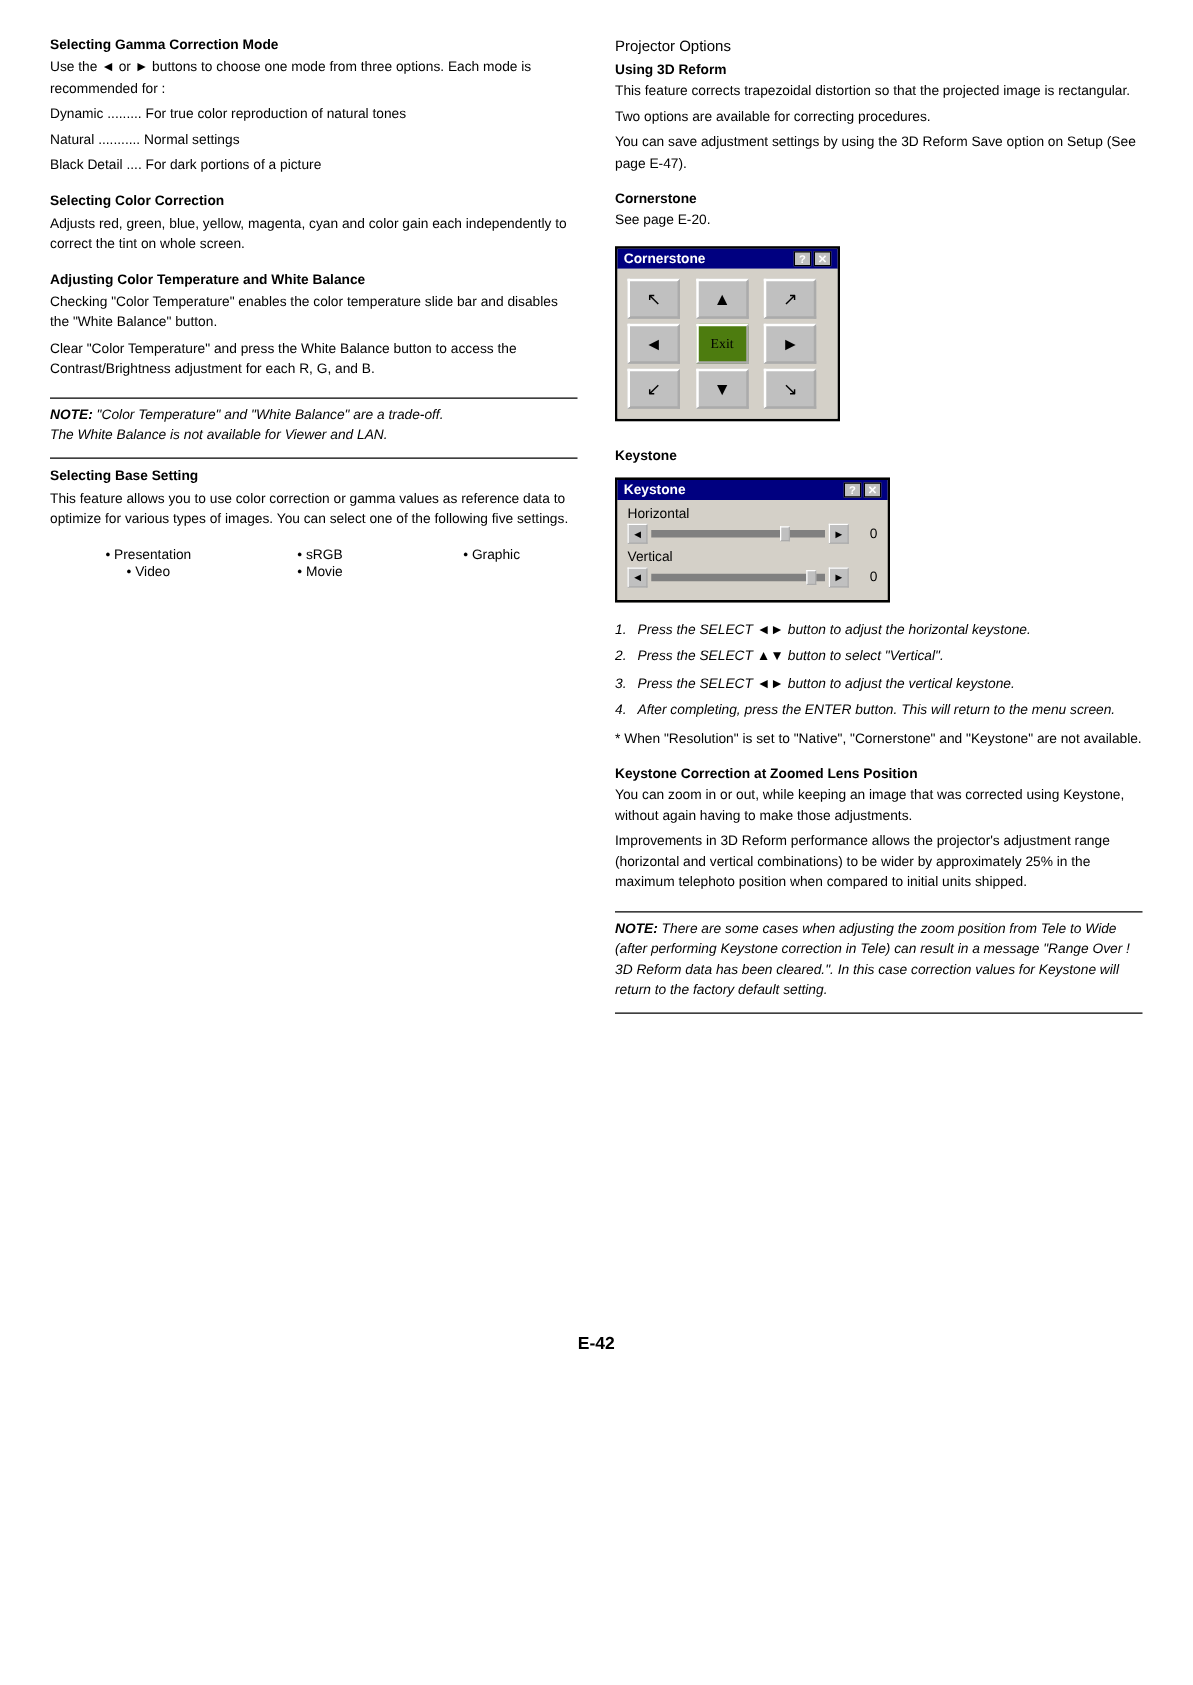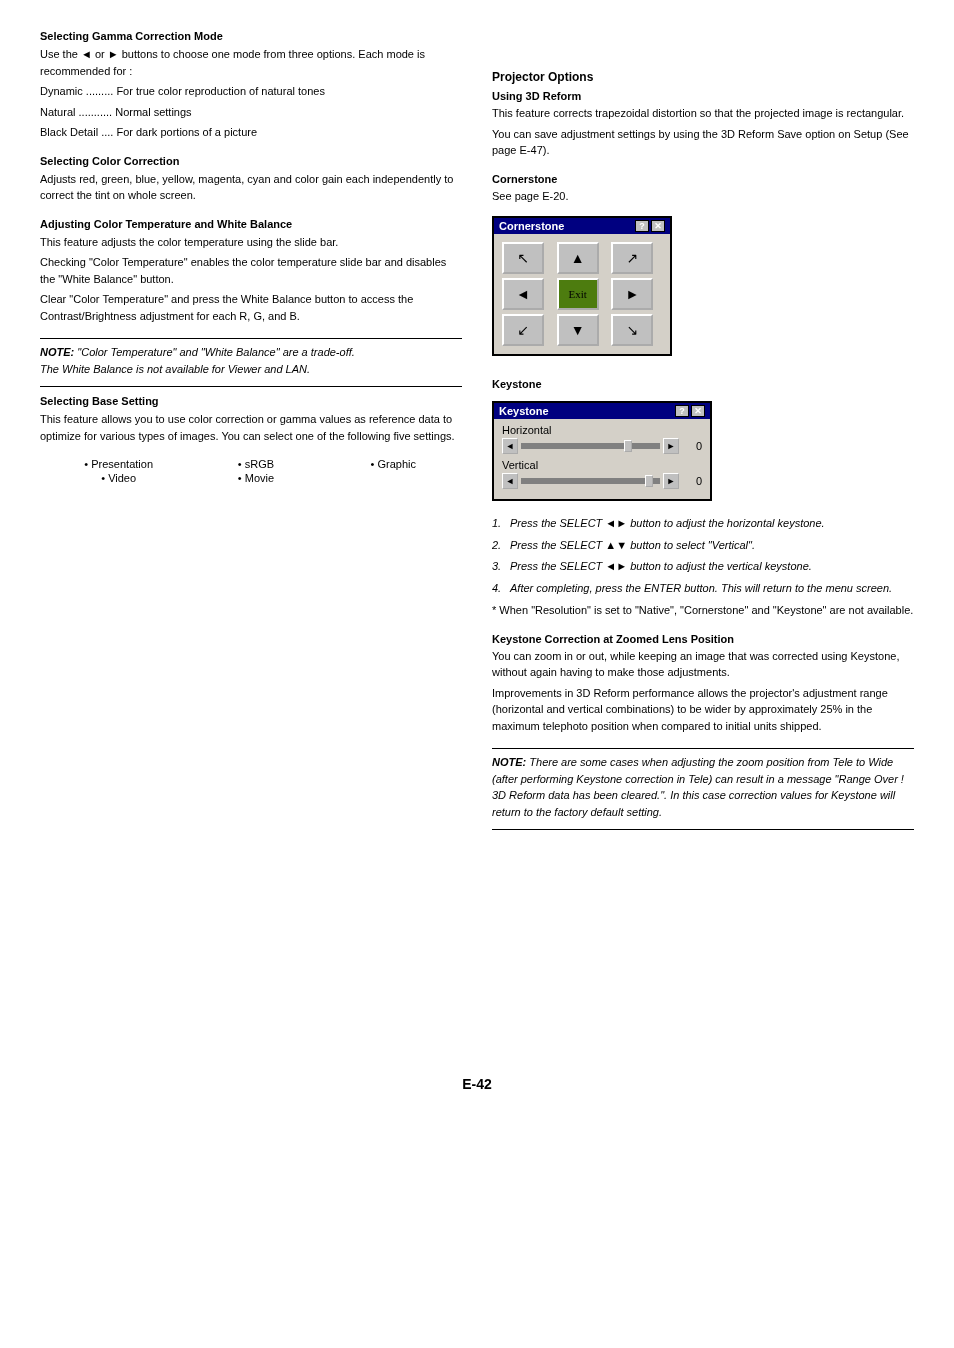--- a/index.html
+++ b/index.html
@@ -38,24 +38,23 @@
     }
     .section {
       margin-bottom: 14px;
     }
     .section-title {
       font-weight: bold;
       font-size: 11px;
       margin-bottom: 4px;
     }
     .section-title-large {
-      font-weight: bold;
+      font-weight: normal;
       font-size: 12px;
       margin-bottom: 6px;
-      margin-top: 40px;
     }
     .subsection-title {
       font-weight: bold;
       font-size: 11px;
       margin-bottom: 3px;
     }
     p {
       font-size: 11px;
       line-height: 1.5;
       margin-bottom: 4px;
@@ -267,21 +266,20 @@
     <div class="section">
       <div class="section-title">Selecting Color Correction</div>
       <div class="indent">
         <p>Adjusts red, green, blue, yellow, magenta, cyan and color gain each independently to correct the tint on whole screen.</p>
       </div>
     </div>
 
     <div class="section">
       <div class="section-title">Adjusting Color Temperature and White Balance</div>
       <div class="indent">
-        <p>This feature adjusts the color temperature using the slide bar.</p>
         <p>Checking "Color Temperature" enables the color temperature slide bar and disables the "White Balance" button.</p>
         <p>Clear "Color Temperature" and press the White Balance button to access the Contrast/Brightness adjustment for each R, G, and B.</p>
       </div>
     </div>
 
     <div class="note-box">
       <p class="note-text">
         <span class="note-bold">NOTE:</span><span> "Color Temperature" and "White Balance" are a trade-off.<br>The White Balance is not available for Viewer and LAN.</span>
       </p>
     </div>
@@ -304,20 +302,21 @@
   </div>
 
   <div class="right-column">
 
     <div class="section-title-large">Projector Options</div>
 
     <div class="section">
       <div class="subsection-title">Using 3D Reform</div>
       <div class="indent">
         <p>This feature corrects trapezoidal distortion so that the projected image is rectangular.</p>
+        <p>Two options are available for correcting procedures.</p>
         <p>You can save adjustment settings by using the 3D Reform Save option on Setup (See page E-47).</p>
       </div>
     </div>
 
     <div class="section">
       <div class="subsection-title">Cornerstone</div>
       <p>See page E-20.</p>
 
       
       <div class="dialog-box">

